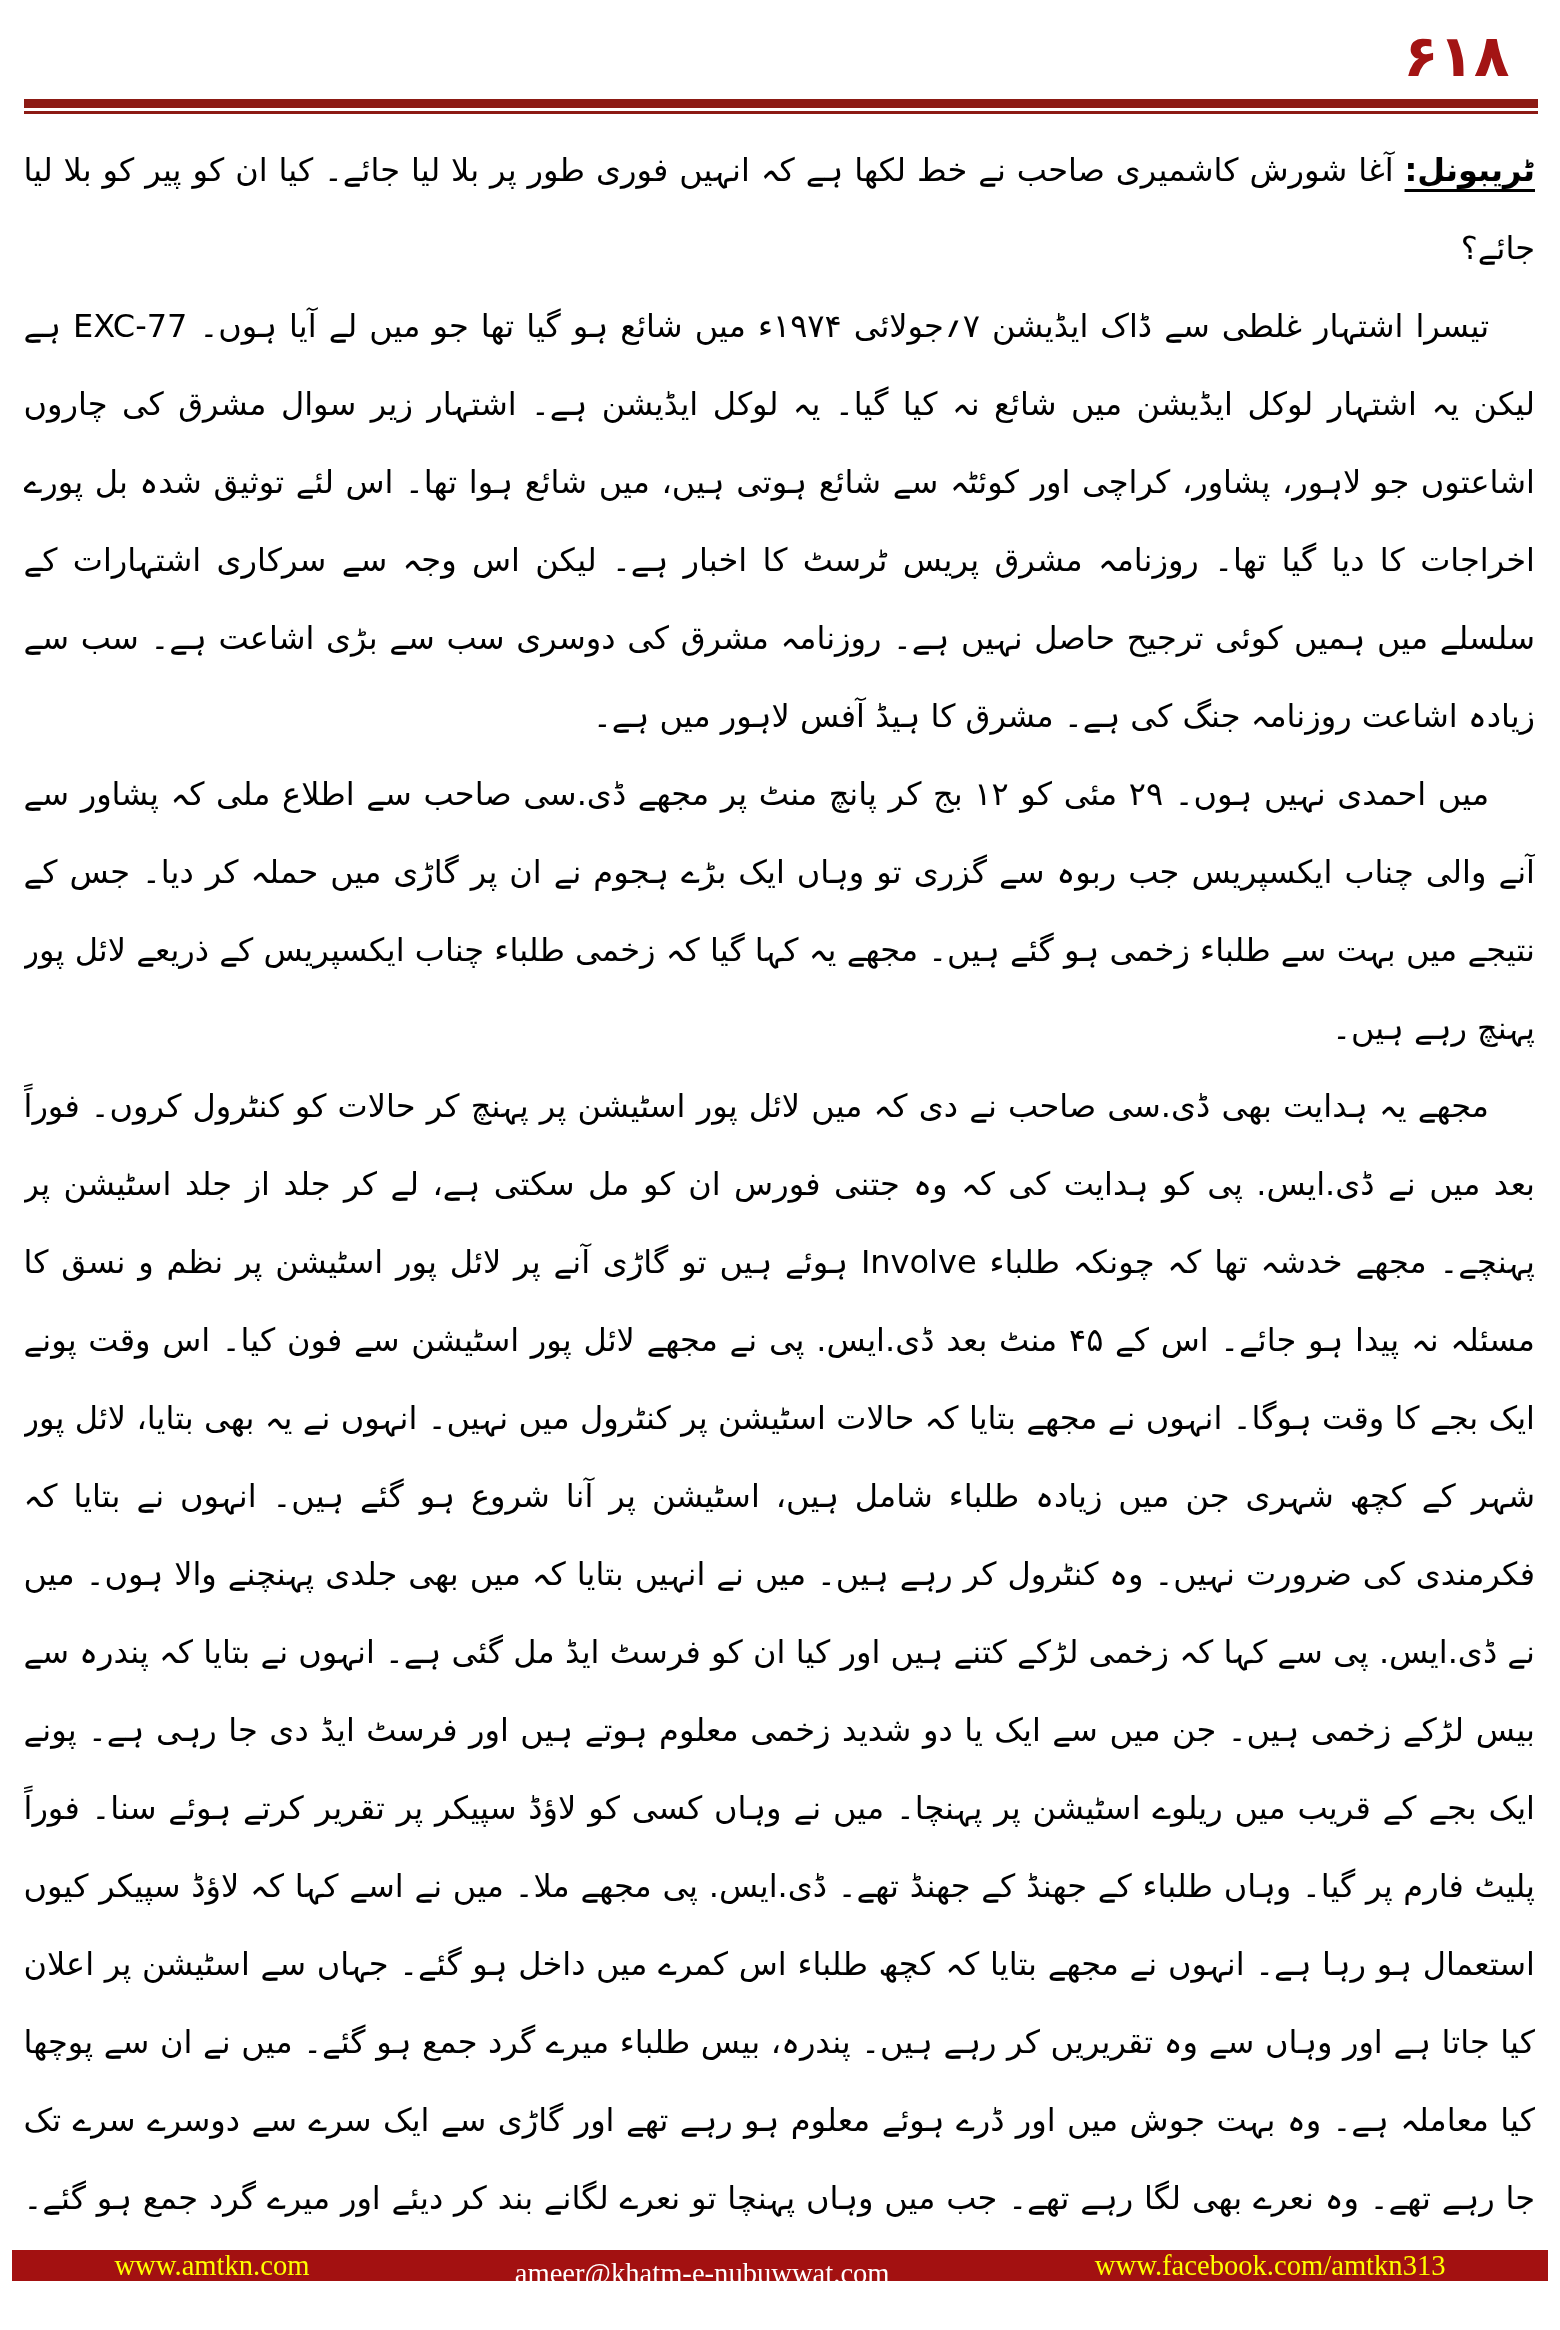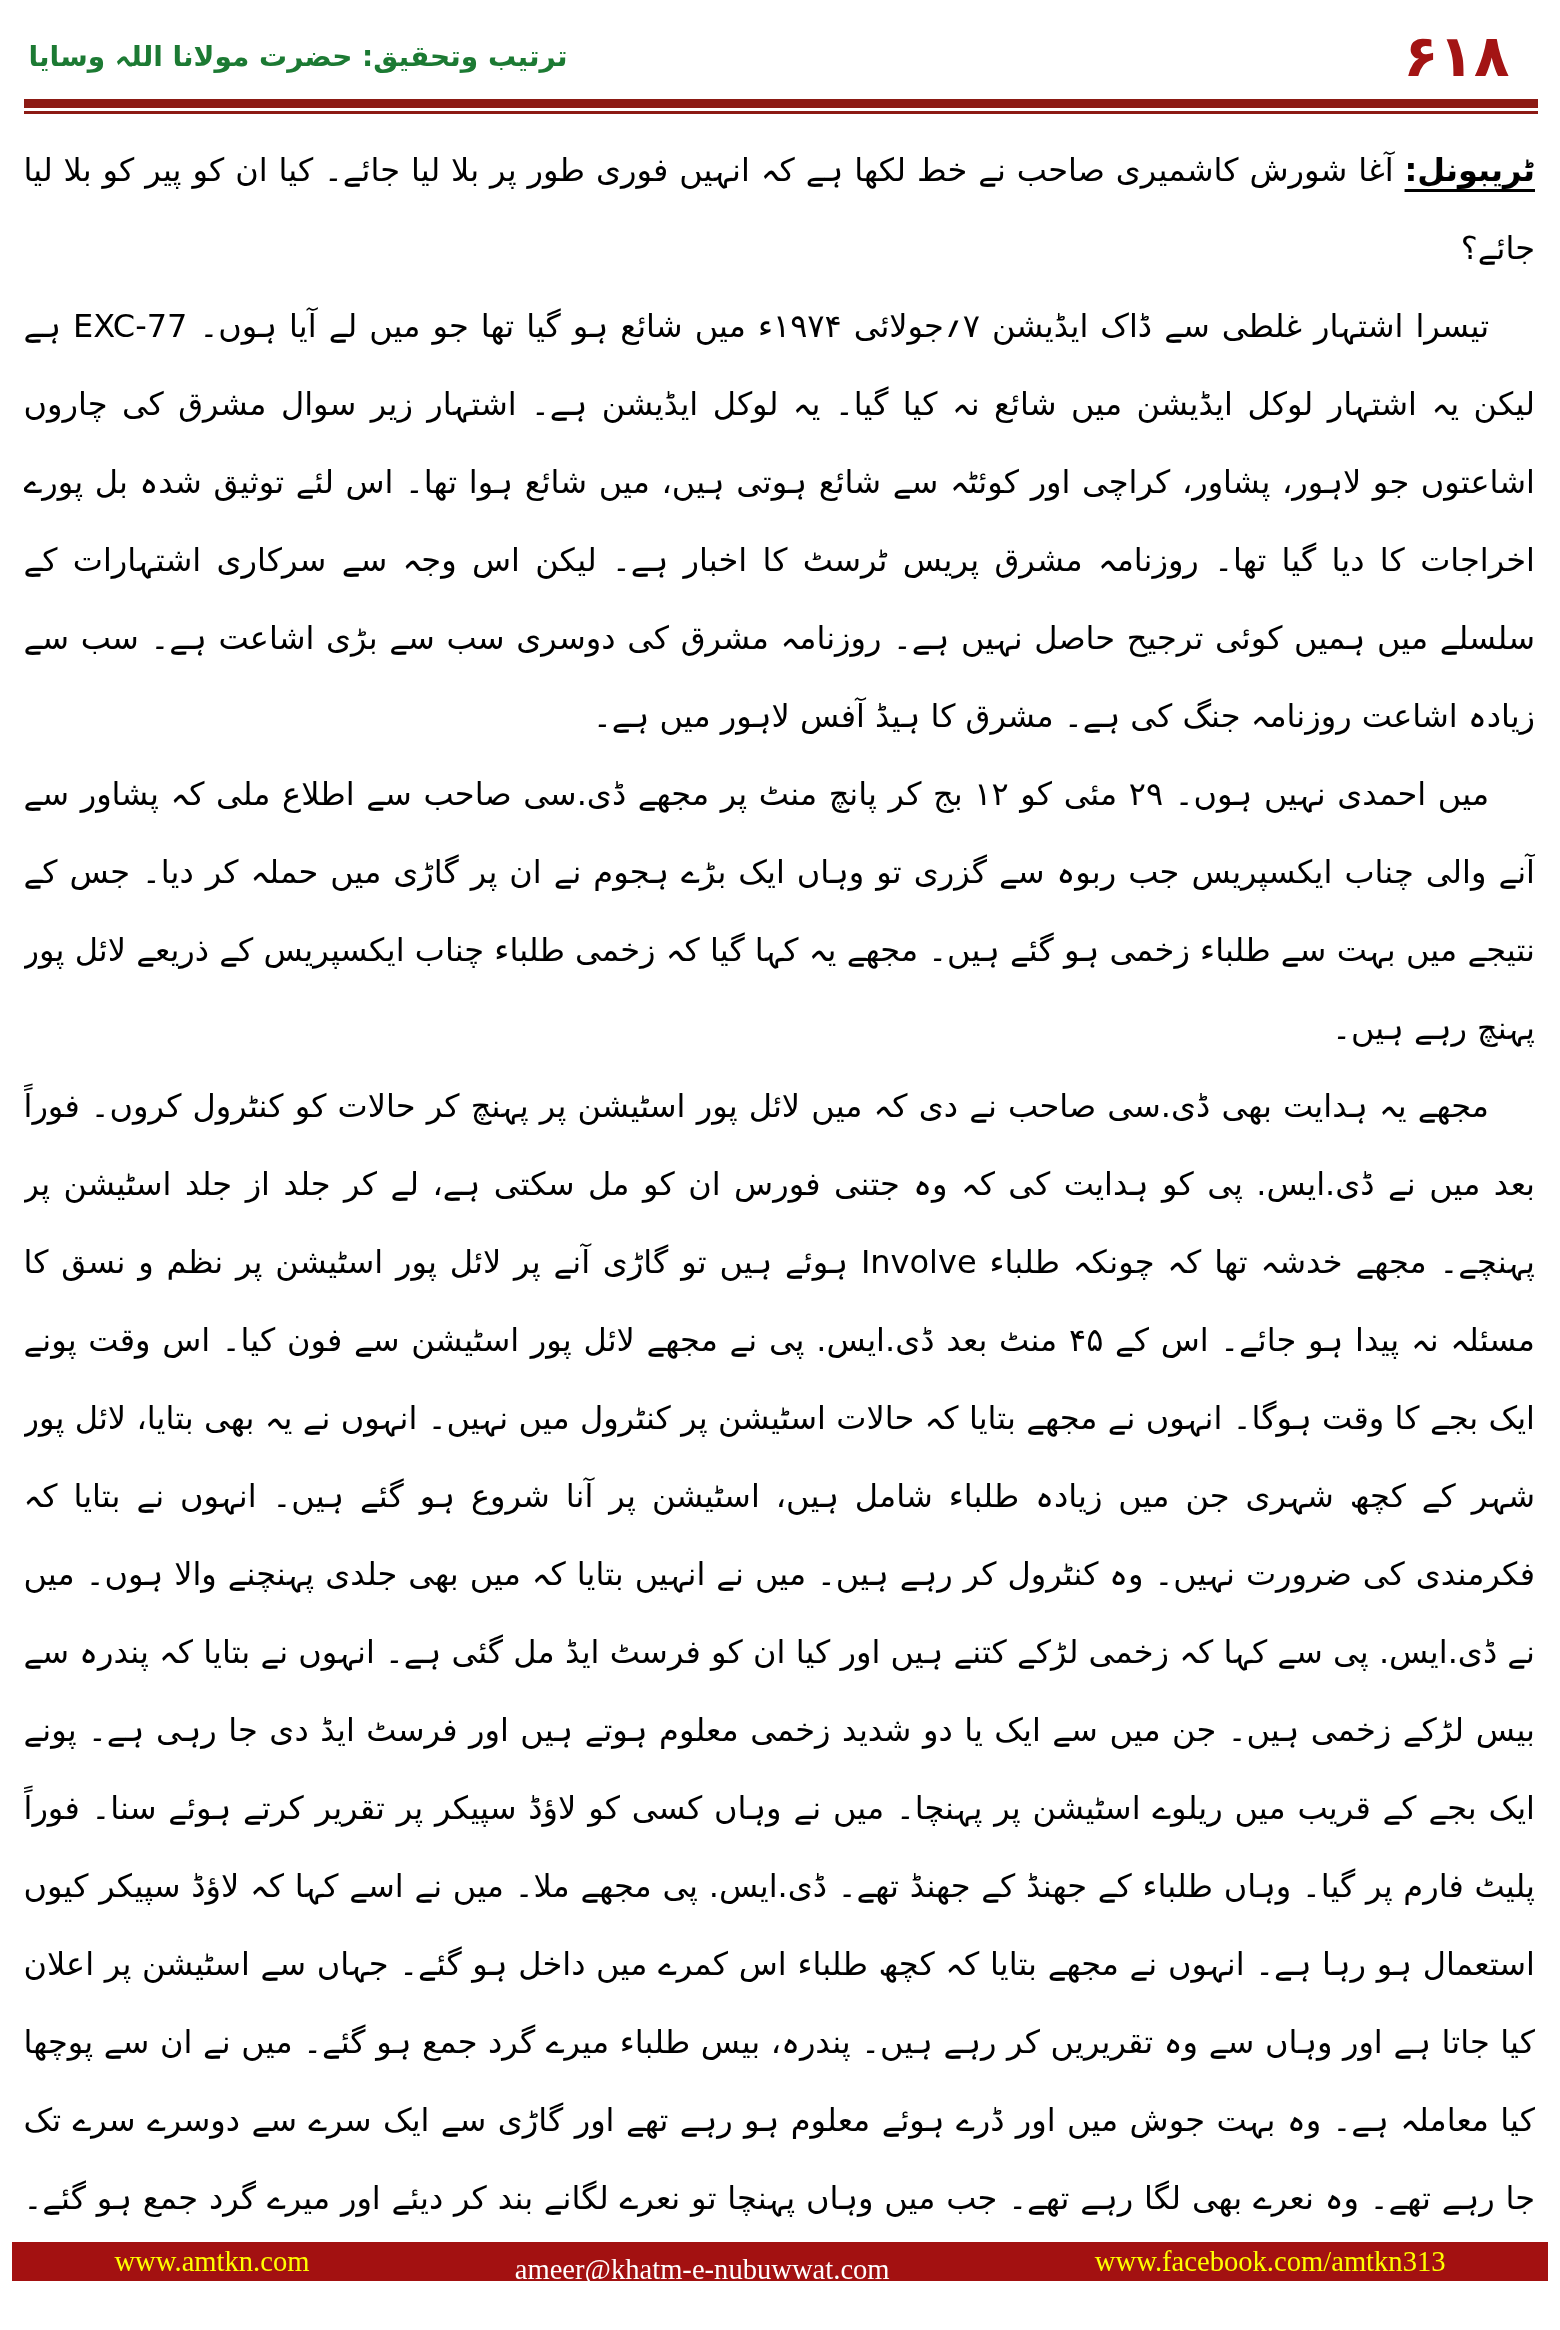--- a/index.html
+++ b/index.html
@@ -57,38 +57,37 @@
     font-style:italic;font-weight:bold;
     font-size:35px;
   }
   .heading{
     font-size:37px;font-weight:bold;
     text-align:center;text-indent:0;
     margin:5px 0;line-height:87px;
   }
   
   .ftr{
-    position:absolute;left:11.8px;right:11.8px;bottom:49px;height:39px;
+    position:absolute;left:11.8px;right:11.8px;bottom:49px;height:31px;
     background:#a31111;
     direction:ltr;
     display:flex;align-items:center;justify-content:space-around;
     font-family:"Liberation Serif", serif;
     font-size:28.6px;
   }
   .ftr .yellow{color:#ffff00;}
   .ftr .white{color:#ffffff;margin-top:16px;}
 </style>
 </head>
 <body>
 
 <div class="page">
 
   <header class="hdr" dir="rtl">
     <div class="hdr-pageno">۶۱۸</div>
-    <div class="hdr-credits">ترتیب وتحقیق: حضرت مولانا اللہ وسایا</div>
   </header>
 
   <div class="rule">
     <div class="rule-thick"></div>
     <div class="rule-thin"></div>
   </div>
 
   <main class="doc-body">
 
     <p class="para"><span class="label-u">ٹریبونل:</span><span> آغا شورش کاشمیری صاحب نے خط لکھا ہے کہ انہیں فوری طور پر بلا لیا جائے۔ کیا ان کو پیر کو بلا لیا جائے؟</span></p>

